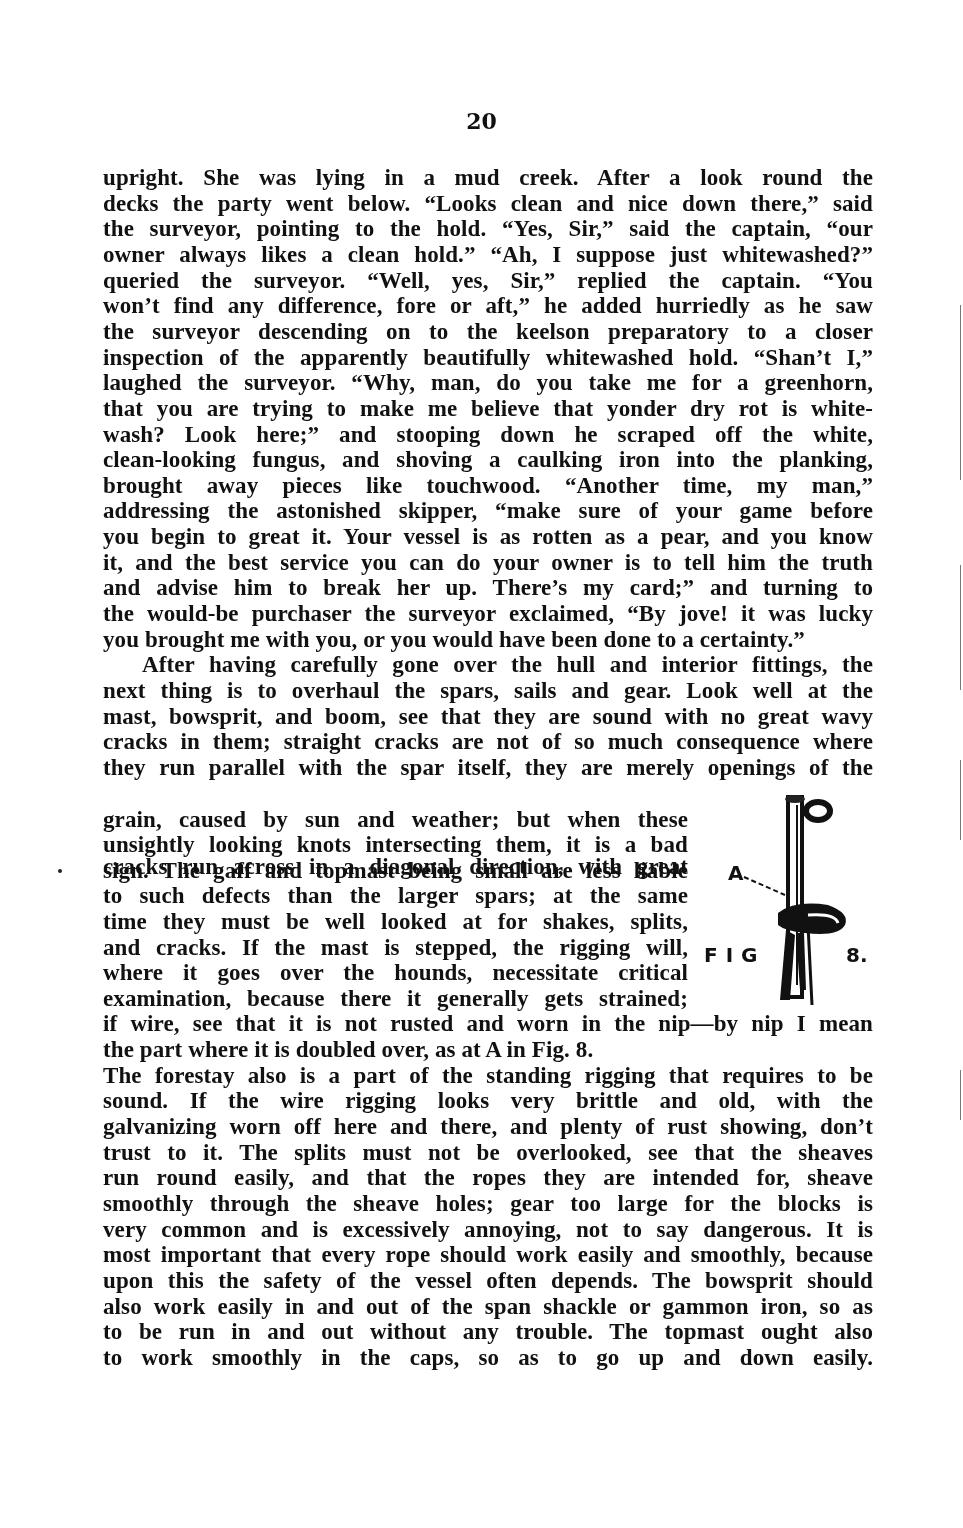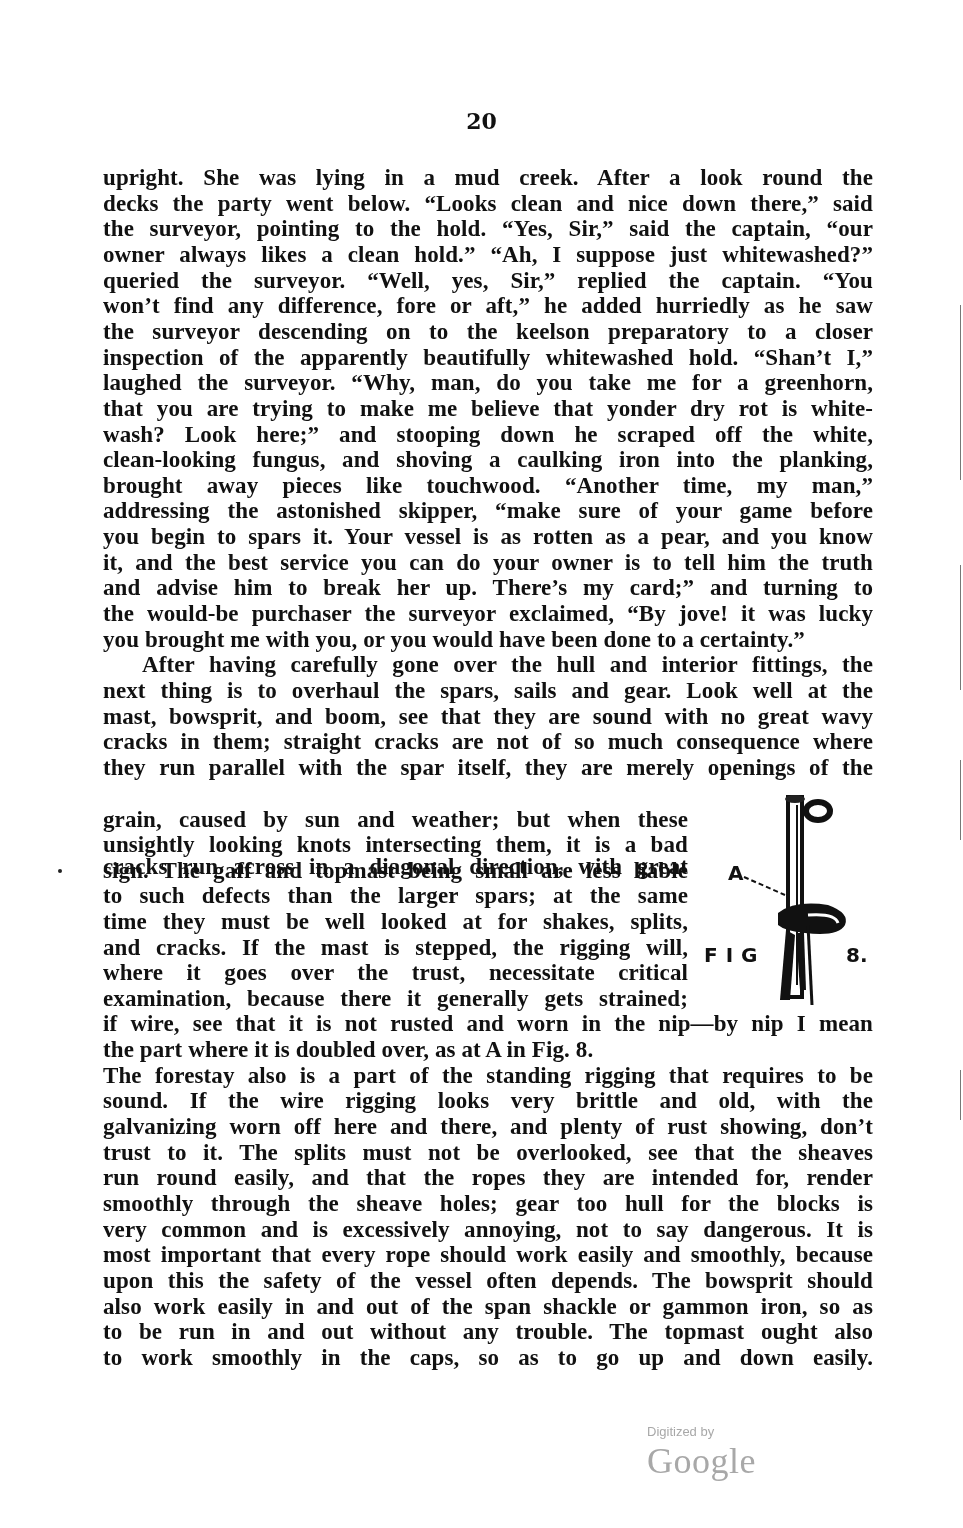--- a/index.html
+++ b/index.html
@@ -56,47 +56,47 @@
       <div class="line full" style="top: 267.6px;">queried the surveyor.  “Well, yes, Sir,” replied the captain.  “You</div>
       <div class="line full" style="top: 293.25px;">won’t find any difference, fore or aft,” he added hurriedly as he saw</div>
       <div class="line full" style="top: 318.9px;">the surveyor descending on to the keelson preparatory to a closer</div>
       <div class="line full" style="top: 344.55px;">inspection of the apparently beautifully whitewashed hold.  “Shan’t I,”</div>
       <div class="line full" style="top: 370.2px;">laughed the surveyor.  “Why, man, do you take me for a greenhorn,</div>
       <div class="line full" style="top: 395.85px;">that you are trying to make me believe that yonder dry rot is white-</div>
       <div class="line full" style="top: 421.5px;">wash?  Look here;” and stooping down he scraped off the white,</div>
       <div class="line full" style="top: 447.15px;">clean-looking fungus, and shoving a caulking iron into the planking,</div>
       <div class="line full" style="top: 472.8px;">brought away pieces like touchwood.  “Another time, my man,”</div>
       <div class="line full" style="top: 498.45px;">addressing the astonished skipper, “make sure of your game before</div>
-      <div class="line full" style="top: 524.1px;">you begin to spars it.  Your vessel is as rotten as a pear, and you know</div>
+      <div class="line full" style="top: 524.1px;">you begin to great it.  Your vessel is as rotten as a pear, and you know</div>
       <div class="line full" style="top: 549.75px;">it, and the best service you can do your owner is to tell him the truth</div>
       <div class="line full" style="top: 575.4px;">and advise him to break her up.  There’s my card;” and turning to</div>
       <div class="line full" style="top: 601.05px;">the would-be purchaser the surveyor exclaimed, “By jove! it was lucky</div>
       <div class="line full last" style="top: 626.7px;">you brought me with you, or you would have been done to a certainty.”</div>
       <div class="line full indent" style="top: 652.35px;">After having carefully gone over the hull and interior fittings, the</div>
       <div class="line full" style="top: 678px;">next thing is to overhaul the spars, sails and gear.  Look well at the</div>
       <div class="line full" style="top: 703.65px;">mast, bowsprit, and boom, see that they are sound with no great wavy</div>
       <div class="line full" style="top: 729.3px;">cracks in them; straight cracks are not of so much consequence where</div>
       <div class="line full" style="top: 754.95px;">they run parallel with the spar itself, they are merely openings of the</div>
       <div class="line narrow" style="top: 780.6px; margin-top: 26px;">grain, caused by sun and weather; but when these</div>
       <div class="line narrow" style="top: 854px;">cracks run across in a diagonal direction, with great</div>
       <div class="line narrow" style="top: 831.9px;">unsightly looking knots intersecting them, it is a bad</div>
       <div class="line narrow" style="top: 857.55px;">sign.  The gaff and topmast being small are less liable</div>
       <div class="line narrow" style="top: 883.2px;">to such defects than the larger spars; at the same</div>
       <div class="line narrow" style="top: 908.85px;">time they must be well looked at for shakes, splits,</div>
       <div class="line narrow" style="top: 934.5px;">and cracks.  If the mast is stepped, the rigging will,</div>
-      <div class="line narrow" style="top: 960.15px;">where it goes over the trust, necessitate critical</div>
+      <div class="line narrow" style="top: 960.15px;">where it goes over the hounds, necessitate critical</div>
       <div class="line narrow" style="top: 985.8px;">examination, because there it generally gets strained;</div>
       <div class="line full" style="top: 1011.45px;">if wire, see that it is not rusted and worn in the nip—by nip I mean</div>
       <div class="line full last" style="top: 1037.1px;">the part where it is doubled over, as at A in Fig. 8.</div>
       <div class="line full" style="top: 1062.75px;">The forestay also is a part of the standing rigging that requires to be</div>
       <div class="line full" style="top: 1088.4px;">sound.  If the wire rigging looks very brittle and old, with the</div>
       <div class="line full" style="top: 1114.05px;">galvanizing worn off here and there, and plenty of rust showing, don’t</div>
       <div class="line full" style="top: 1139.7px;">trust to it.  The splits must not be overlooked, see that the sheaves</div>
-      <div class="line full" style="top: 1165.35px;">run round easily, and that the ropes they are intended for, render</div>
-      <div class="line full" style="top: 1191px;">smoothly through the sheave holes; gear too hull for the blocks is</div>
+      <div class="line full" style="top: 1165.35px;">run round easily, and that the ropes they are intended for, sheave</div>
+      <div class="line full" style="top: 1191px;">smoothly through the sheave holes; gear too large for the blocks is</div>
       <div class="line full" style="top: 1216.65px;">very common and is excessively annoying, not to say dangerous.  It is</div>
       <div class="line full" style="top: 1242.3px;">most important that every rope should work easily and smoothly, because</div>
       <div class="line full" style="top: 1267.95px;">upon this the safety of the vessel often depends.  The bowsprit should</div>
       <div class="line full" style="top: 1293.6px;">also work easily in and out of the span shackle or gammon iron, so as</div>
       <div class="line full" style="top: 1319.25px;">to be run in and out without any trouble.  The topmast ought also</div>
       <div class="line full" style="top: 1344.9px;">to work smoothly in the caps, so as to go up and down easily.</div>
     </div>
 
   <div class="figure">
     <svg width="180" height="225" viewBox="0 0 180 225">
@@ -114,17 +114,13 @@
       <path d="M96 148 L100 205 L106 205 L104 148 Z" fill="#111"></path>
       <line x1="108" y1="140" x2="112" y2="220" stroke="#111" stroke-width="3"></line>
 
       <line x1="44" y1="92" x2="85" y2="110" stroke="#111" stroke-width="2" stroke-dasharray="5,3"></line>
     </svg>
     <div class="fig-label" style="left:28px;top:76px;">A</div>
     <div class="fig-label" style="left:4px;top:158px;letter-spacing:8px;">FIG</div>
     <div class="fig-label" style="left:146px;top:158px;">8.</div>
   </div>
 
-  <div class="watermark">
-    <span class="small">Digitized by</span>
-    <span class="big">Google</span>
-  </div>
 </div>
 
 </body></html>

